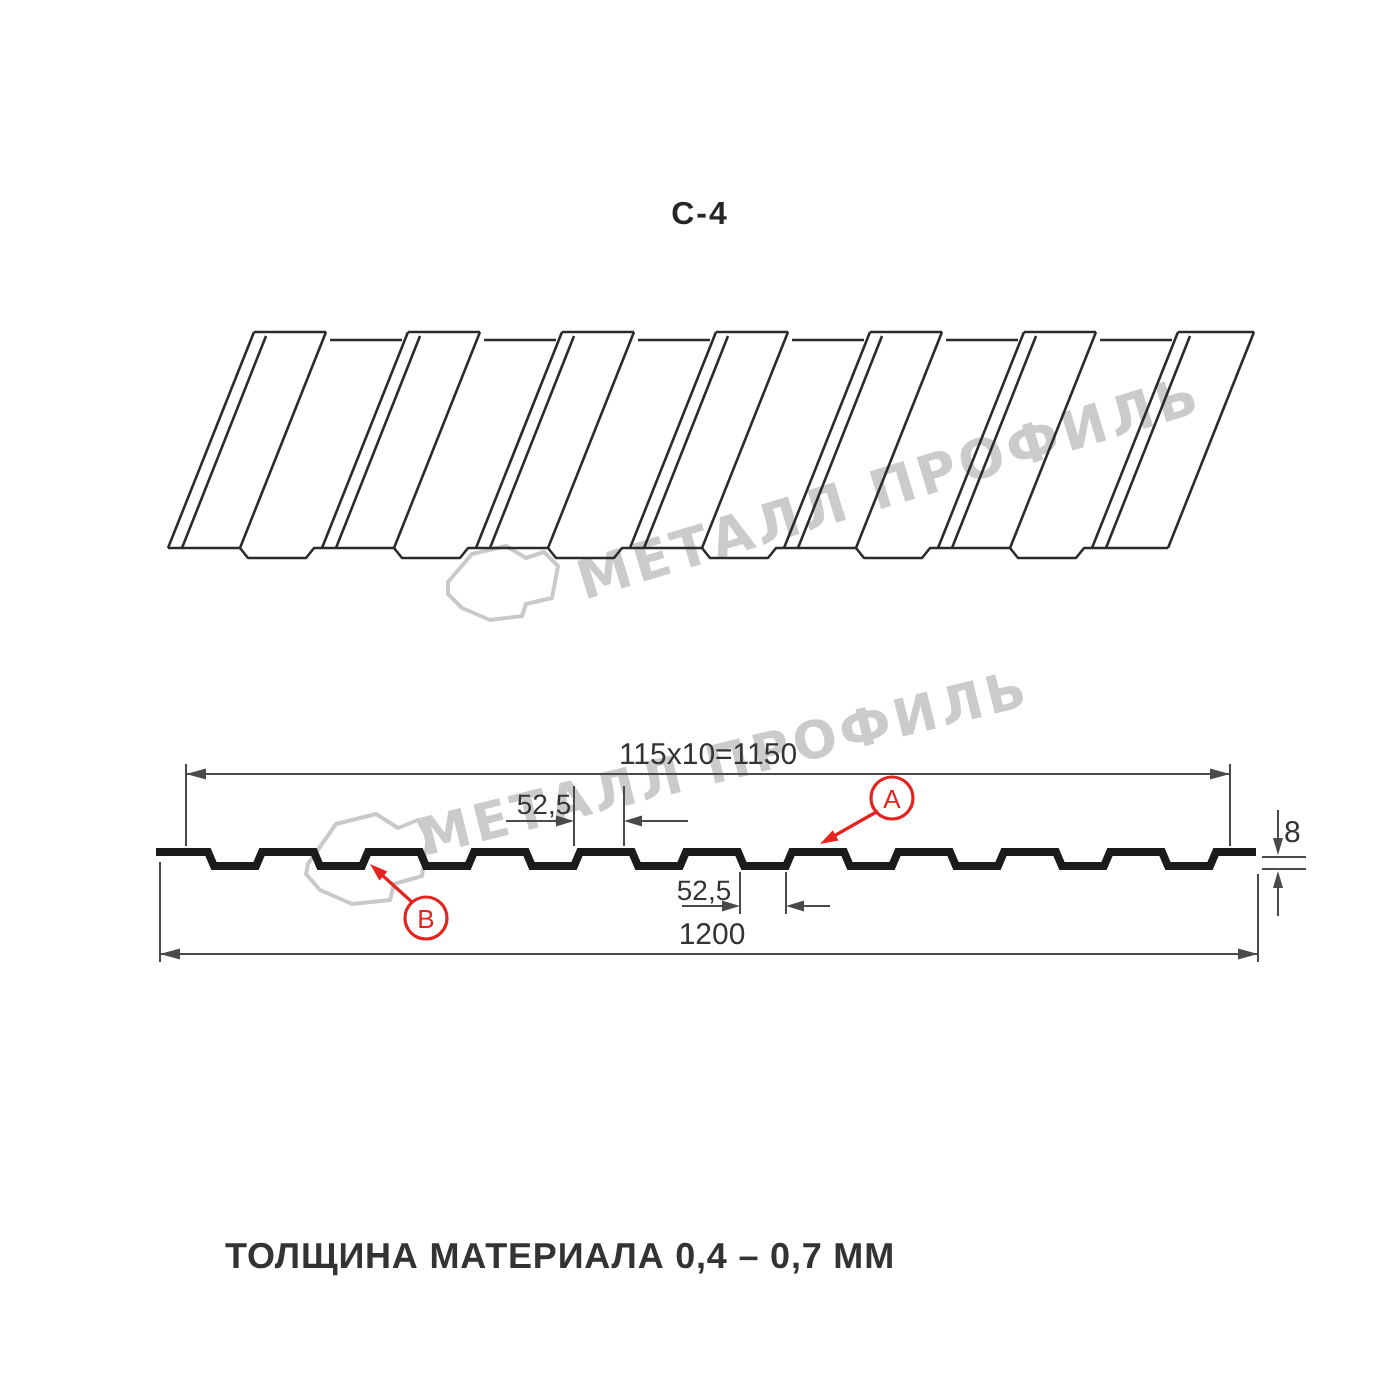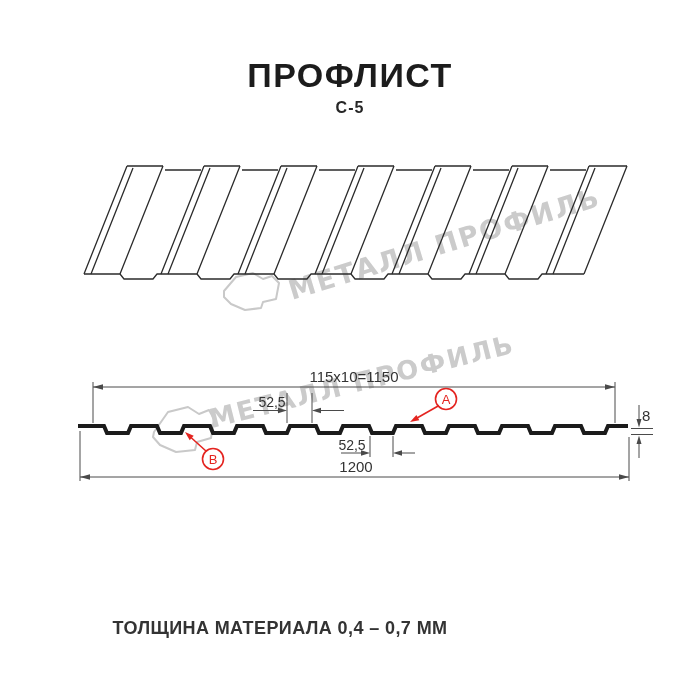--- a/index.html
+++ b/index.html
@@ -29,22 +29,21 @@
   .wmlogo{stroke:#c9c9c9;stroke-width:2;fill:none;stroke-linejoin:round;}
   .red{stroke:#e42420;fill:none;stroke-width:1.6;}
   .redfill{fill:#e42420;stroke:none;}
   .redtxt{fill:#e42420;font-family:"Liberation Sans","DejaVu Sans",sans-serif;}
 </style>
 </head>
 <body>
 
 <div id="stage">
 
-  <div class="title">ПРОФЛИСТ</div>
-  <div class="subtitle">С-5</div>
+  <div class="subtitle">С-4</div>
   <div class="footer">ТОЛЩИНА МАТЕРИАЛА 0,4 – 0,7 ММ</div>
 
   <svg width="700" height="700" viewBox="0 0 700 700">
 
     <g>
       <path class="wmlogo" d="M224 291 L236 277 L253 273 L263 279 L272 276 L279 283 L276 299 L263 302 L261 308 L245 310 L231 304 L224 297 Z"></path>
       <text class="wm" x="292" y="300" font-size="27" transform="rotate(-17 292 300)">МЕТАЛЛ ПРОФИЛЬ</text>
     </g>
     <g>
       <path class="wmlogo" d="M154 432 L168 412 L188 407 L199 414 L209 410 L214 419 L211 438 L197 442 L195 450 L176 452 L160 445 L153 437 Z"></path>

